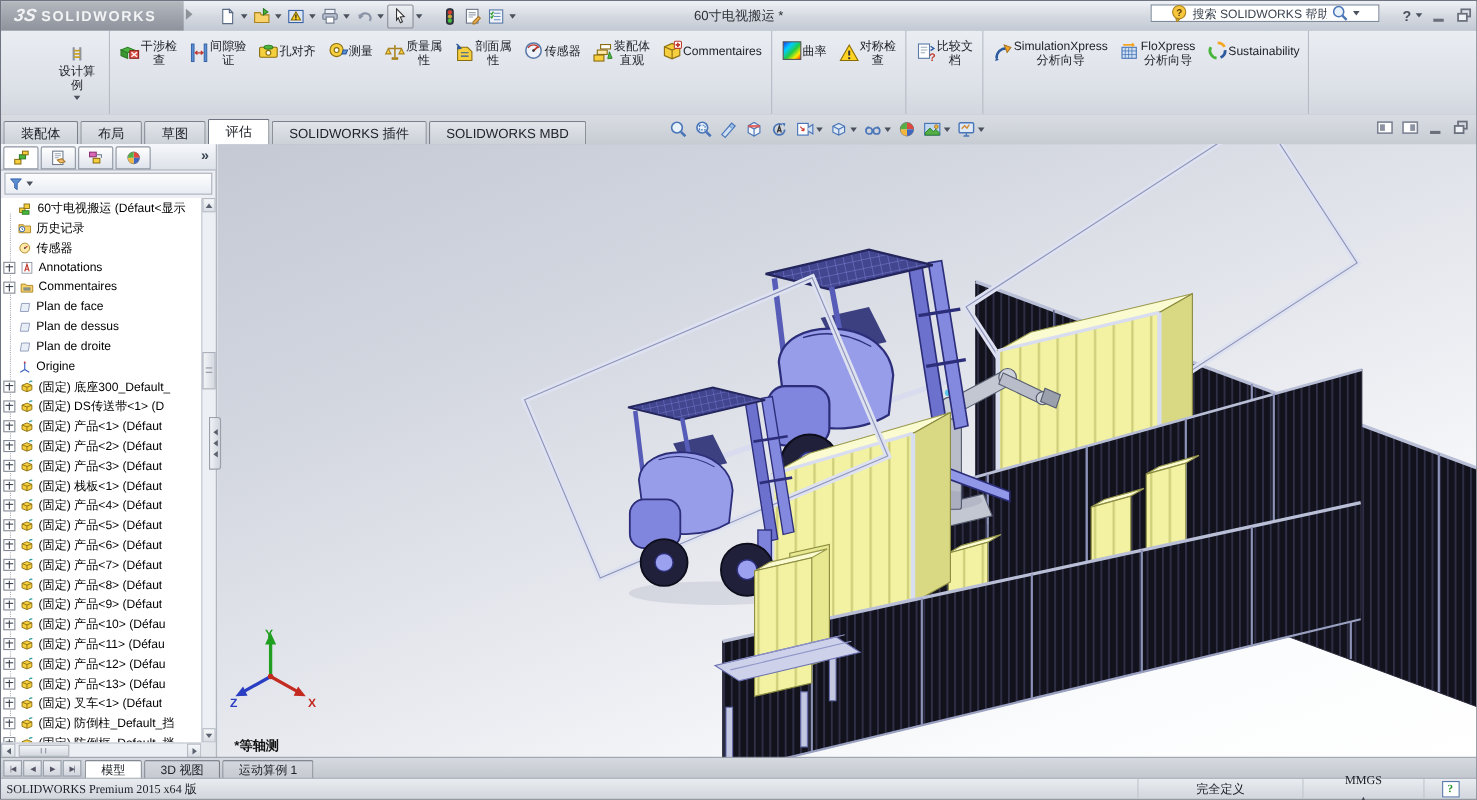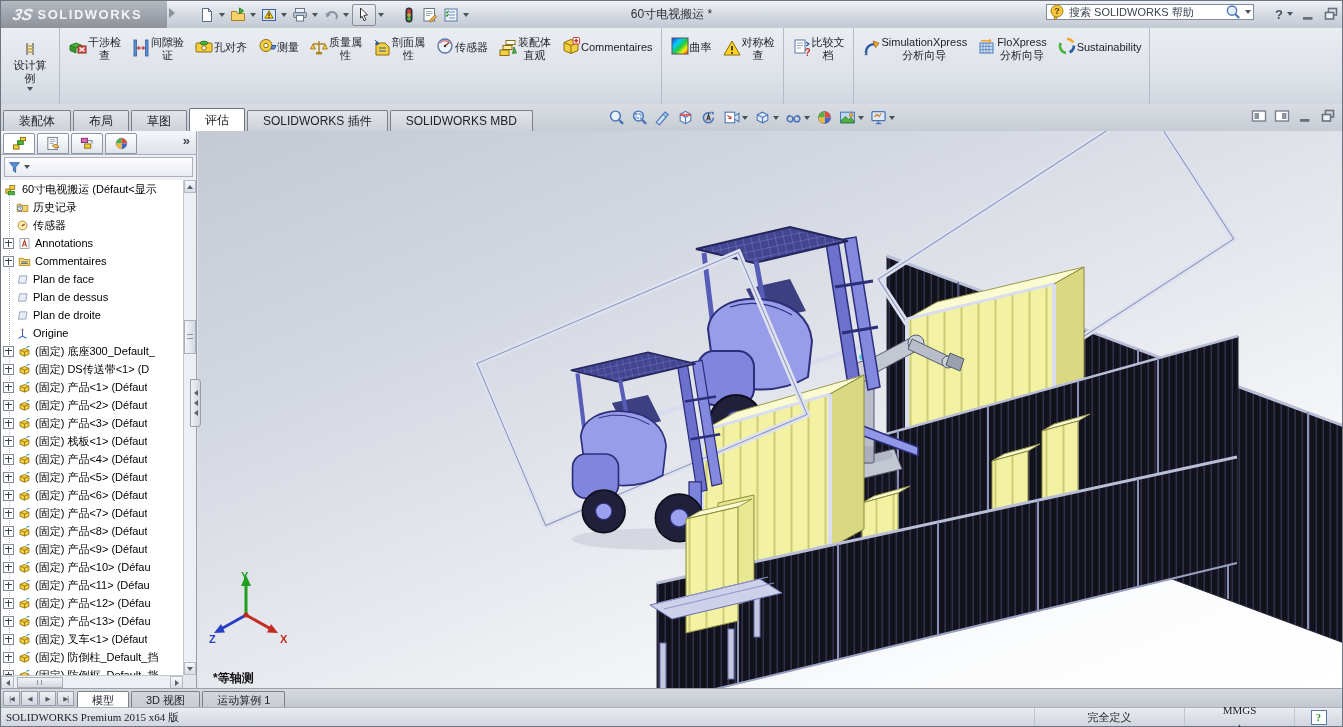--- a/index.html
+++ b/index.html
@@ -18,30 +18,30 @@
   .logo .brand{font-weight:bold;font-size:13px;letter-spacing:1.5px;}
   .logo-pop{position:absolute;left:168px;top:7px;width:0;height:0;border-top:5px solid transparent;border-bottom:5px solid transparent;border-left:6px solid #8d929b;}
   .qat{position:absolute;left:196px;top:2px;height:23px;display:flex;align-items:center;gap:1px;}
   .qat .tool{display:flex;align-items:center;padding:2px 2px;border-radius:2px;}
   .qat .tool.boxed{border:1px solid #8a8f99;background:linear-gradient(#eceff3,#ccd1d9);padding:2px 3px;}
   .qat .caretbtn{padding:2px 2px 2px 1px;display:flex;align-items:center;}
   .qat .gap{margin-left:12px;}
   .tb-title{position:absolute;left:0;right:0;top:0;height:27px;display:flex;align-items:center;justify-content:center;
     font-size:12px;color:#2e3238;pointer-events:none;}
   .search{position:absolute;right:88px;top:3px;width:208px;height:16px;background:#fff;border:1px solid #7f8a9c;
-    display:flex;align-items:center;font-size:11px;color:#3c4450;padding:0 2px;box-sizing:border-box;gap:4px;}
+    display:flex;align-items:center;font-size:11px;color:#3c4450;padding:0 17px;box-sizing:border-box;gap:4px;}
   .search .stext{flex:1;overflow:hidden;white-space:nowrap;}
   .win-ctl{position:absolute;right:2px;top:4px;display:flex;align-items:center;gap:5px;}
   .win-ctl .wbtn{display:flex;align-items:center;padding:1px;}
   .helpq{font-size:13px;color:#4a505c;font-weight:bold;padding:0 1px;}
   
   .ribbon{position:absolute;top:27px;left:0;right:0;height:76px;
     background:linear-gradient(#eaedf2,#dde1e8 65%,#d2d7df);border-bottom:1px solid #a9afb9;display:flex;align-items:stretch;}
   .design-study{width:58px;display:flex;flex-direction:column;align-items:center;justify-content:center;gap:2px;
-    border-right:1px solid #b6bbc5;font-size:11px;color:#20242a;text-align:center;line-height:1.15;white-space:pre-line;}
+    border-right:1px solid #b6bbc5;font-size:11px;color:#20242a;text-align:center;line-height:1.15;white-space:pre-line;margin-left:40px;}
   #ribbon-groups{display:flex;align-items:stretch;}
   .rgroup{display:flex;align-items:flex-start;padding:5px 3px 0;border-right:1px solid #b6bbc5;}
   .rbtn{display:flex;flex-direction:row;align-items:center;padding:3px 5px 1px;border-radius:2px;
     font-size:11px;color:#20242a;text-align:center;line-height:1.2;white-space:pre-line;min-width:34px;}
   .rbtn svg{margin-bottom:3px}
   
   .tabstrip{position:absolute;top:103px;left:0;right:0;height:27px;
     background:linear-gradient(#d9dde3,#c7ccd4);border-bottom:1px solid #9aa0aa;}
   #cmdtabs{position:absolute;left:2px;bottom:0;display:flex;align-items:flex-end;}
   .tab{height:20px;padding:0 15px;margin-right:2px;border:1px solid #7b808a;border-bottom:none;border-radius:2px 2px 0 0;
@@ -58,21 +58,21 @@
     border-bottom:1px solid #aab0ba;box-sizing:border-box;position:relative;}
   .fm-tab{width:30px;height:19px;border:1px solid #8f96a2;border-radius:2px 2px 0 0;background:linear-gradient(#fff,#dfe4ec);
     display:flex;align-items:center;justify-content:center;}
   .fm-tab.active{background:#fff;}
   .fm-chevron{position:absolute;right:6px;top:2px;font-size:13px;color:#3c4450;font-weight:bold;}
   .fm-filter{height:18px;margin:2px 3px;border:1px solid #aab0ba;background:linear-gradient(#fdfdfe,#e8ecf2);
     display:flex;align-items:center;gap:3px;padding:0 3px;}
   .tree{position:absolute;left:0;top:49px;right:13px;bottom:14px;background:#fff;overflow:hidden;font-size:11px;color:#000;}
   .tree::before{content:"";position:absolute;left:8px;top:14px;bottom:4px;border-left:1px dotted #aab0ba;}
   .trow{display:flex;align-items:center;height:18px;white-space:nowrap;position:relative;padding-left:2px;}
-  .trow.root{padding-left:4px;text-align:right;}
+  .trow.root{padding-left:16px;text-align:right;}
   .trow .plus{width:9px;height:9px;border:1px solid #848a95;background:#fff;margin-right:4px;flex:none;position:relative;}
   .trow .plus::before{content:"";position:absolute;left:1px;right:1px;top:3.5px;height:1px;background:#3c4450;}
   .trow .plus::after{content:"";position:absolute;top:1px;bottom:1px;left:3.5px;width:1px;background:#3c4450;}
   .trow .pspace{width:13px;flex:none;}
   .trow svg{margin-right:4px;flex:none;}
   .tlabel{overflow:hidden;}
   .vscroll{position:absolute;right:0;top:49px;width:13px;bottom:14px;background:#eceff3;border-left:1px solid #c2c7d0;box-sizing:border-box;}
   .sbtn{position:absolute;left:0;right:0;height:13px;background:linear-gradient(#f6f8fa,#d9dee5);border:1px solid #b5bac3;box-sizing:border-box;
     display:flex;align-items:center;justify-content:center;}
   .sbtn.up{top:0}.sbtn.dn{bottom:0}

